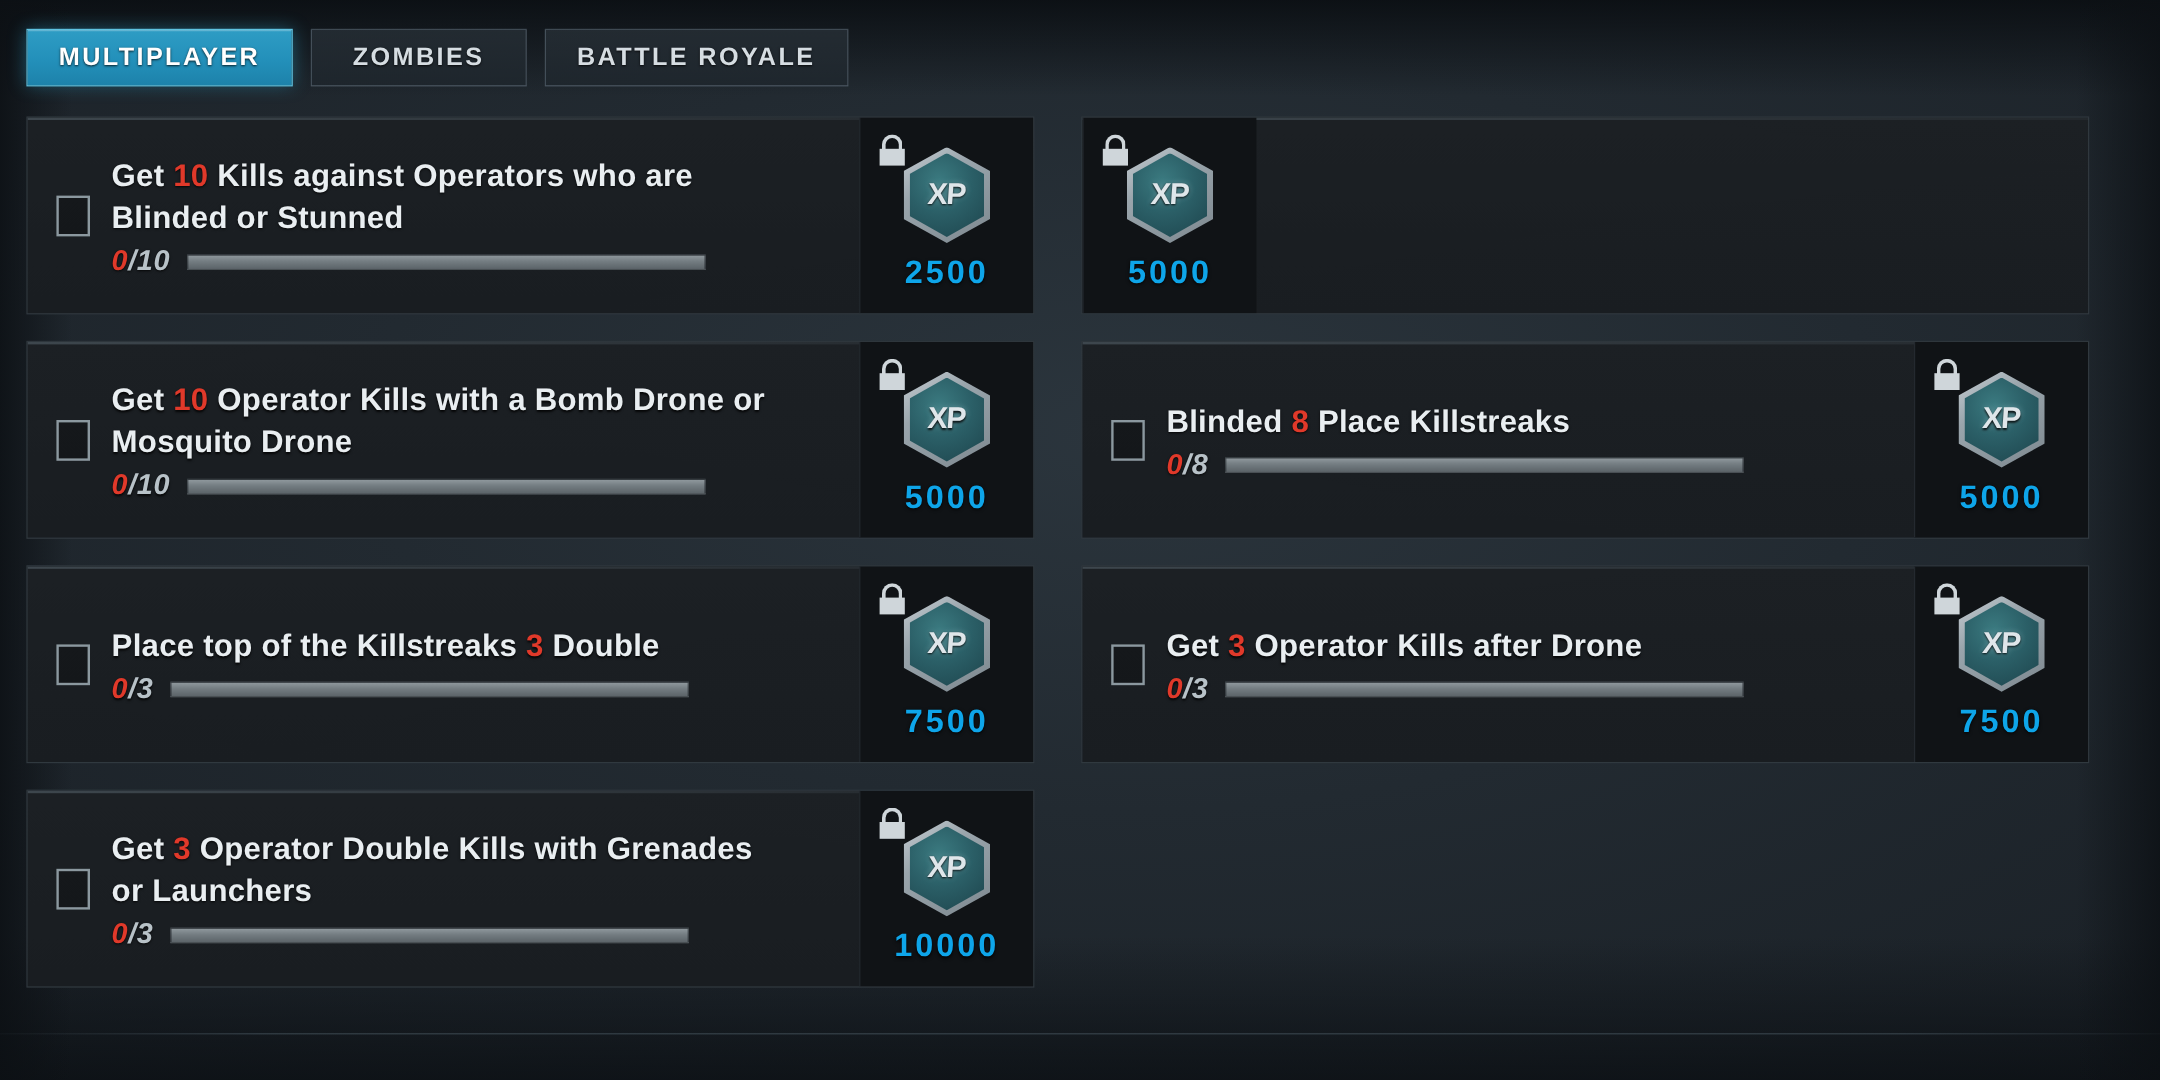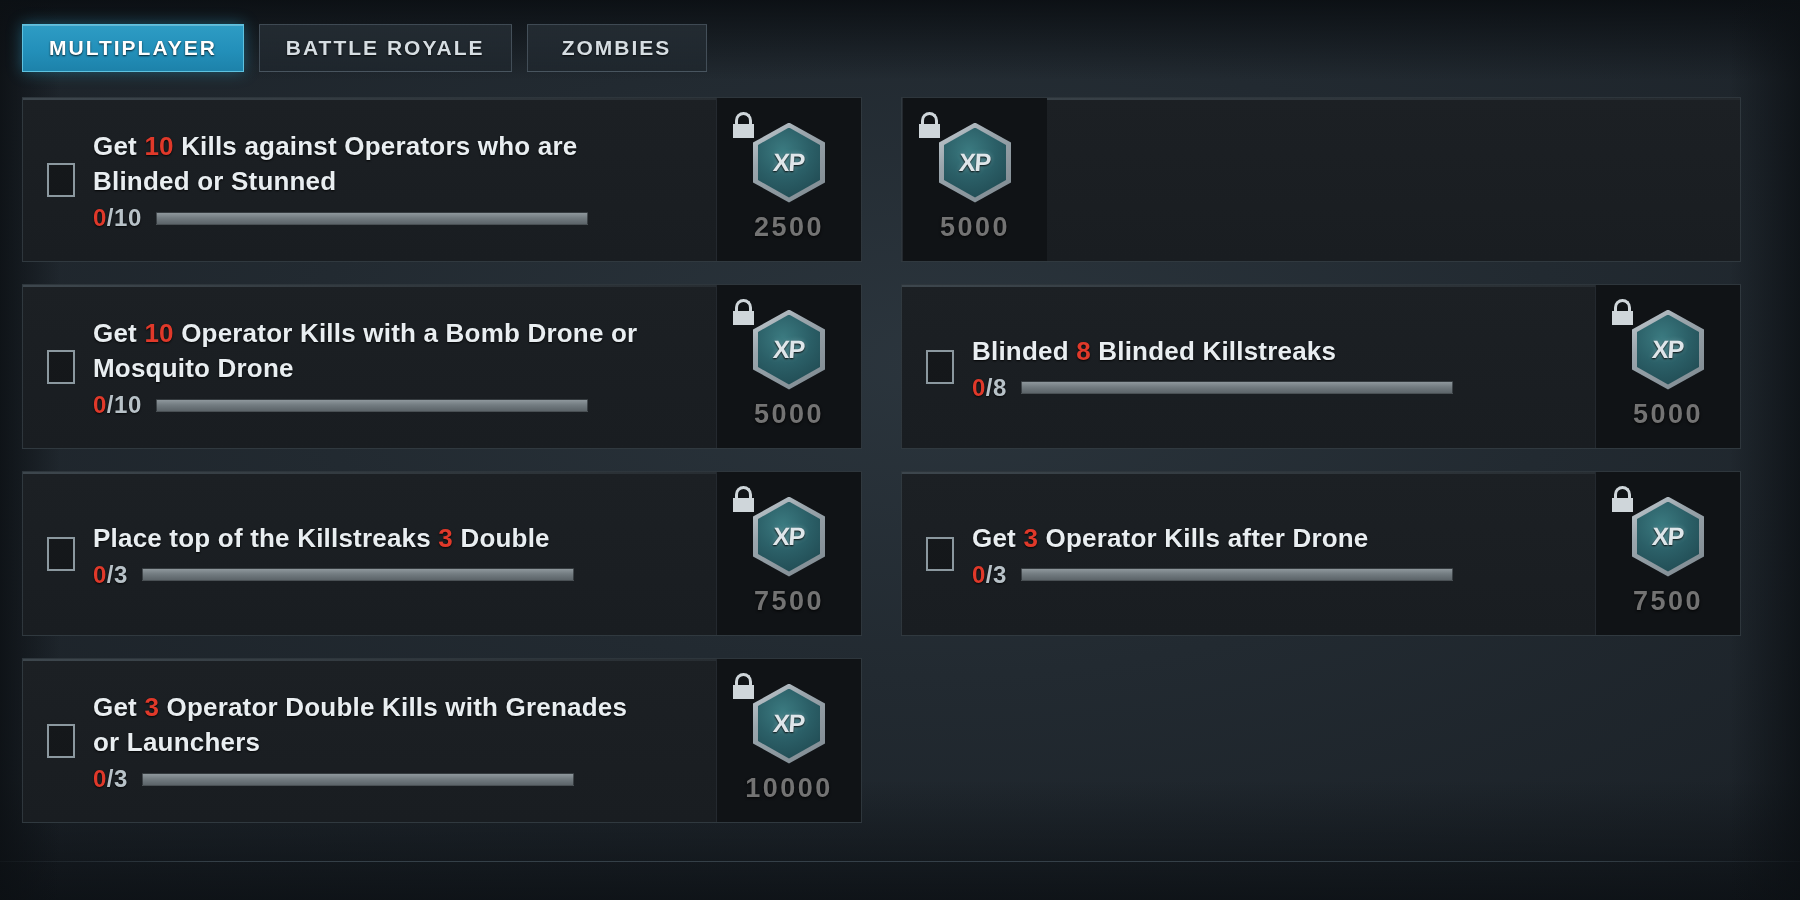--- a/index.html
+++ b/index.html
@@ -127,20 +127,21 @@
 
   .prog-row { display: flex; align-items: center; gap: 14px; }
   .prog-text {
     font-size: 24px;
     font-weight: 700;
     font-stretch: condensed;
     color: #b8c2c8;
     letter-spacing: .5px;
     white-space: nowrap;
     text-shadow: 0 1px 2px rgba(0,0,0,.8);
+    font-style: italic;
   }
   .prog-text .cur { color: #e0392a; }
 
   .prog-track {
     flex: 1;
     max-width: 432px;
     height: 13px;
     background: linear-gradient(180deg, #8e979c 0%, #737c81 45%, #5c6469 100%);
     border: 1px solid rgba(20,24,28,.55);
     position: relative;
@@ -209,21 +210,21 @@
     letter-spacing: -1px;
     color: #dfe6ea;
     text-shadow: 0 1px 2px rgba(0,0,0,.9), 0 0 5px rgba(180,220,230,.4);
     transform: skewX(-4deg);
   }
   .xp-amount {
     font-size: 27px;
     font-weight: 700;
     font-stretch: condensed;
     letter-spacing: 2.5px;
-    color: #737373;
+    color: #0ea5e9;
     text-shadow: 0 1px 3px rgba(0,0,0,.9);
   }
 
   
   .bottom-rule {
     position: absolute;
     left: 0; right: 0;
     bottom: 38px;
     height: 1px;
     background: linear-gradient(90deg, rgba(130,155,170,.04), rgba(130,155,170,.30) 12%, rgba(130,155,170,.30) 88%, rgba(130,155,170,.04));
@@ -231,197 +232,197 @@
   }
 </style>
 </head>
 <body>
 
 <div class="tabbar" id="tabbar">
     <div class="tab active">
       <span>MULTIPLAYER</span>
     </div>
     <div class="tab">
+      <span>ZOMBIES</span>
+    </div>
+    <div class="tab">
       <span>BATTLE ROYALE</span>
     </div>
-    <div class="tab">
-      <span>ZOMBIES</span>
+  </div>
+
+<div class="grid" id="grid">
+    <div class="col">
+      <div class="card">
+        <div class="card-body">
+          <div class="checkbox"></div>
+          <div class="info">
+            <div class="chal-title"><span>Get </span><span class="amt">10</span><span> Kills against Operators who are Blinded or Stunned</span></div>
+            <div class="prog-row">
+              <div class="prog-text"><span class="cur">0</span><span>/</span><span>10</span></div>
+              <div class="prog-track">
+                <div class="prog-fill" style="width:0%"></div>
+              </div>
+            </div>
+          </div>
+        </div>
+        <div class="reward">
+          <div class="lock">
+            <div class="shackle"></div>
+            <div class="bodyb"></div>
+          </div>
+          <div class="xp-hex">
+            <div class="hex-shape"></div>
+            <div class="hex-inner"></div>
+            <span class="hex-label">XP</span>
+          </div>
+          <div class="xp-amount">2500</div>
+        </div>
+      </div>
+      <div class="card">
+        <div class="card-body">
+          <div class="checkbox"></div>
+          <div class="info">
+            <div class="chal-title"><span>Get </span><span class="amt">10</span><span> Operator Kills with a Bomb Drone or Mosquito Drone</span></div>
+            <div class="prog-row">
+              <div class="prog-text"><span class="cur">0</span><span>/</span><span>10</span></div>
+              <div class="prog-track">
+                <div class="prog-fill" style="width:0%"></div>
+              </div>
+            </div>
+          </div>
+        </div>
+        <div class="reward">
+          <div class="lock">
+            <div class="shackle"></div>
+            <div class="bodyb"></div>
+          </div>
+          <div class="xp-hex">
+            <div class="hex-shape"></div>
+            <div class="hex-inner"></div>
+            <span class="hex-label">XP</span>
+          </div>
+          <div class="xp-amount">5000</div>
+        </div>
+      </div>
+      <div class="card">
+        <div class="card-body">
+          <div class="checkbox"></div>
+          <div class="info">
+            <div class="chal-title"><span>Place top of the Killstreaks </span><span class="amt">3</span><span> Double</span></div>
+            <div class="prog-row">
+              <div class="prog-text"><span class="cur">0</span><span>/</span><span>3</span></div>
+              <div class="prog-track">
+                <div class="prog-fill" style="width:0%"></div>
+              </div>
+            </div>
+          </div>
+        </div>
+        <div class="reward">
+          <div class="lock">
+            <div class="shackle"></div>
+            <div class="bodyb"></div>
+          </div>
+          <div class="xp-hex">
+            <div class="hex-shape"></div>
+            <div class="hex-inner"></div>
+            <span class="hex-label">XP</span>
+          </div>
+          <div class="xp-amount">7500</div>
+        </div>
+      </div>
+      <div class="card">
+        <div class="card-body">
+          <div class="checkbox"></div>
+          <div class="info">
+            <div class="chal-title"><span>Get </span><span class="amt">3</span><span> Operator Double Kills with Grenades or Launchers</span></div>
+            <div class="prog-row">
+              <div class="prog-text"><span class="cur">0</span><span>/</span><span>3</span></div>
+              <div class="prog-track">
+                <div class="prog-fill" style="width:0%"></div>
+              </div>
+            </div>
+          </div>
+        </div>
+        <div class="reward">
+          <div class="lock">
+            <div class="shackle"></div>
+            <div class="bodyb"></div>
+          </div>
+          <div class="xp-hex">
+            <div class="hex-shape"></div>
+            <div class="hex-inner"></div>
+            <span class="hex-label">XP</span>
+          </div>
+          <div class="xp-amount">10000</div>
+        </div>
+      </div>
+    </div>
+    <div class="col">
+      <div class="card">
+        <div class="reward">
+          <div class="lock">
+            <div class="shackle"></div>
+            <div class="bodyb"></div>
+          </div>
+          <div class="xp-hex">
+            <div class="hex-shape"></div>
+            <div class="hex-inner"></div>
+            <span class="hex-label">XP</span>
+          </div>
+          <div class="xp-amount">5000</div>
+        </div>
+      </div>
+      <div class="card">
+        <div class="card-body">
+          <div class="checkbox"></div>
+          <div class="info">
+            <div class="chal-title"><span>Blinded </span><span class="amt">8</span><span> Place Killstreaks</span></div>
+            <div class="prog-row">
+              <div class="prog-text"><span class="cur">0</span><span>/</span><span>8</span></div>
+              <div class="prog-track">
+                <div class="prog-fill" style="width:0%"></div>
+              </div>
+            </div>
+          </div>
+        </div>
+        <div class="reward">
+          <div class="lock">
+            <div class="shackle"></div>
+            <div class="bodyb"></div>
+          </div>
+          <div class="xp-hex">
+            <div class="hex-shape"></div>
+            <div class="hex-inner"></div>
+            <span class="hex-label">XP</span>
+          </div>
+          <div class="xp-amount">5000</div>
+        </div>
+      </div>
+      <div class="card">
+        <div class="card-body">
+          <div class="checkbox"></div>
+          <div class="info">
+            <div class="chal-title"><span>Get </span><span class="amt">3</span><span> Operator Kills after Drone</span></div>
+            <div class="prog-row">
+              <div class="prog-text"><span class="cur">0</span><span>/</span><span>3</span></div>
+              <div class="prog-track">
+                <div class="prog-fill" style="width:0%"></div>
+              </div>
+            </div>
+          </div>
+        </div>
+        <div class="reward">
+          <div class="lock">
+            <div class="shackle"></div>
+            <div class="bodyb"></div>
+          </div>
+          <div class="xp-hex">
+            <div class="hex-shape"></div>
+            <div class="hex-inner"></div>
+            <span class="hex-label">XP</span>
+          </div>
+          <div class="xp-amount">7500</div>
+        </div>
+      </div>
     </div>
   </div>
 
-<div class="grid" id="grid">
-    <div class="col">
-      <div class="card">
-        <div class="card-body">
-          <div class="checkbox"></div>
-          <div class="info">
-            <div class="chal-title"><span>Get </span><span class="amt">10</span><span> Kills against Operators who are Blinded or Stunned</span></div>
-            <div class="prog-row">
-              <div class="prog-text"><span class="cur">0</span><span>/</span><span>10</span></div>
-              <div class="prog-track">
-                <div class="prog-fill" style="width:0%"></div>
-              </div>
-            </div>
-          </div>
-        </div>
-        <div class="reward">
-          <div class="lock">
-            <div class="shackle"></div>
-            <div class="bodyb"></div>
-          </div>
-          <div class="xp-hex">
-            <div class="hex-shape"></div>
-            <div class="hex-inner"></div>
-            <span class="hex-label">XP</span>
-          </div>
-          <div class="xp-amount">2500</div>
-        </div>
-      </div>
-      <div class="card">
-        <div class="card-body">
-          <div class="checkbox"></div>
-          <div class="info">
-            <div class="chal-title"><span>Get </span><span class="amt">10</span><span> Operator Kills with a Bomb Drone or Mosquito Drone</span></div>
-            <div class="prog-row">
-              <div class="prog-text"><span class="cur">0</span><span>/</span><span>10</span></div>
-              <div class="prog-track">
-                <div class="prog-fill" style="width:0%"></div>
-              </div>
-            </div>
-          </div>
-        </div>
-        <div class="reward">
-          <div class="lock">
-            <div class="shackle"></div>
-            <div class="bodyb"></div>
-          </div>
-          <div class="xp-hex">
-            <div class="hex-shape"></div>
-            <div class="hex-inner"></div>
-            <span class="hex-label">XP</span>
-          </div>
-          <div class="xp-amount">5000</div>
-        </div>
-      </div>
-      <div class="card">
-        <div class="card-body">
-          <div class="checkbox"></div>
-          <div class="info">
-            <div class="chal-title"><span>Place top of the Killstreaks </span><span class="amt">3</span><span> Double</span></div>
-            <div class="prog-row">
-              <div class="prog-text"><span class="cur">0</span><span>/</span><span>3</span></div>
-              <div class="prog-track">
-                <div class="prog-fill" style="width:0%"></div>
-              </div>
-            </div>
-          </div>
-        </div>
-        <div class="reward">
-          <div class="lock">
-            <div class="shackle"></div>
-            <div class="bodyb"></div>
-          </div>
-          <div class="xp-hex">
-            <div class="hex-shape"></div>
-            <div class="hex-inner"></div>
-            <span class="hex-label">XP</span>
-          </div>
-          <div class="xp-amount">7500</div>
-        </div>
-      </div>
-      <div class="card">
-        <div class="card-body">
-          <div class="checkbox"></div>
-          <div class="info">
-            <div class="chal-title"><span>Get </span><span class="amt">3</span><span> Operator Double Kills with Grenades or Launchers</span></div>
-            <div class="prog-row">
-              <div class="prog-text"><span class="cur">0</span><span>/</span><span>3</span></div>
-              <div class="prog-track">
-                <div class="prog-fill" style="width:0%"></div>
-              </div>
-            </div>
-          </div>
-        </div>
-        <div class="reward">
-          <div class="lock">
-            <div class="shackle"></div>
-            <div class="bodyb"></div>
-          </div>
-          <div class="xp-hex">
-            <div class="hex-shape"></div>
-            <div class="hex-inner"></div>
-            <span class="hex-label">XP</span>
-          </div>
-          <div class="xp-amount">10000</div>
-        </div>
-      </div>
-    </div>
-    <div class="col">
-      <div class="card">
-        <div class="reward">
-          <div class="lock">
-            <div class="shackle"></div>
-            <div class="bodyb"></div>
-          </div>
-          <div class="xp-hex">
-            <div class="hex-shape"></div>
-            <div class="hex-inner"></div>
-            <span class="hex-label">XP</span>
-          </div>
-          <div class="xp-amount">5000</div>
-        </div>
-      </div>
-      <div class="card">
-        <div class="card-body">
-          <div class="checkbox"></div>
-          <div class="info">
-            <div class="chal-title"><span>Blinded </span><span class="amt">8</span><span> Blinded Killstreaks</span></div>
-            <div class="prog-row">
-              <div class="prog-text"><span class="cur">0</span><span>/</span><span>8</span></div>
-              <div class="prog-track">
-                <div class="prog-fill" style="width:0%"></div>
-              </div>
-            </div>
-          </div>
-        </div>
-        <div class="reward">
-          <div class="lock">
-            <div class="shackle"></div>
-            <div class="bodyb"></div>
-          </div>
-          <div class="xp-hex">
-            <div class="hex-shape"></div>
-            <div class="hex-inner"></div>
-            <span class="hex-label">XP</span>
-          </div>
-          <div class="xp-amount">5000</div>
-        </div>
-      </div>
-      <div class="card">
-        <div class="card-body">
-          <div class="checkbox"></div>
-          <div class="info">
-            <div class="chal-title"><span>Get </span><span class="amt">3</span><span> Operator Kills after Drone</span></div>
-            <div class="prog-row">
-              <div class="prog-text"><span class="cur">0</span><span>/</span><span>3</span></div>
-              <div class="prog-track">
-                <div class="prog-fill" style="width:0%"></div>
-              </div>
-            </div>
-          </div>
-        </div>
-        <div class="reward">
-          <div class="lock">
-            <div class="shackle"></div>
-            <div class="bodyb"></div>
-          </div>
-          <div class="xp-hex">
-            <div class="hex-shape"></div>
-            <div class="hex-inner"></div>
-            <span class="hex-label">XP</span>
-          </div>
-          <div class="xp-amount">7500</div>
-        </div>
-      </div>
-    </div>
-  </div>
-
 <div class="bottom-rule"></div>
 
 </body></html>

